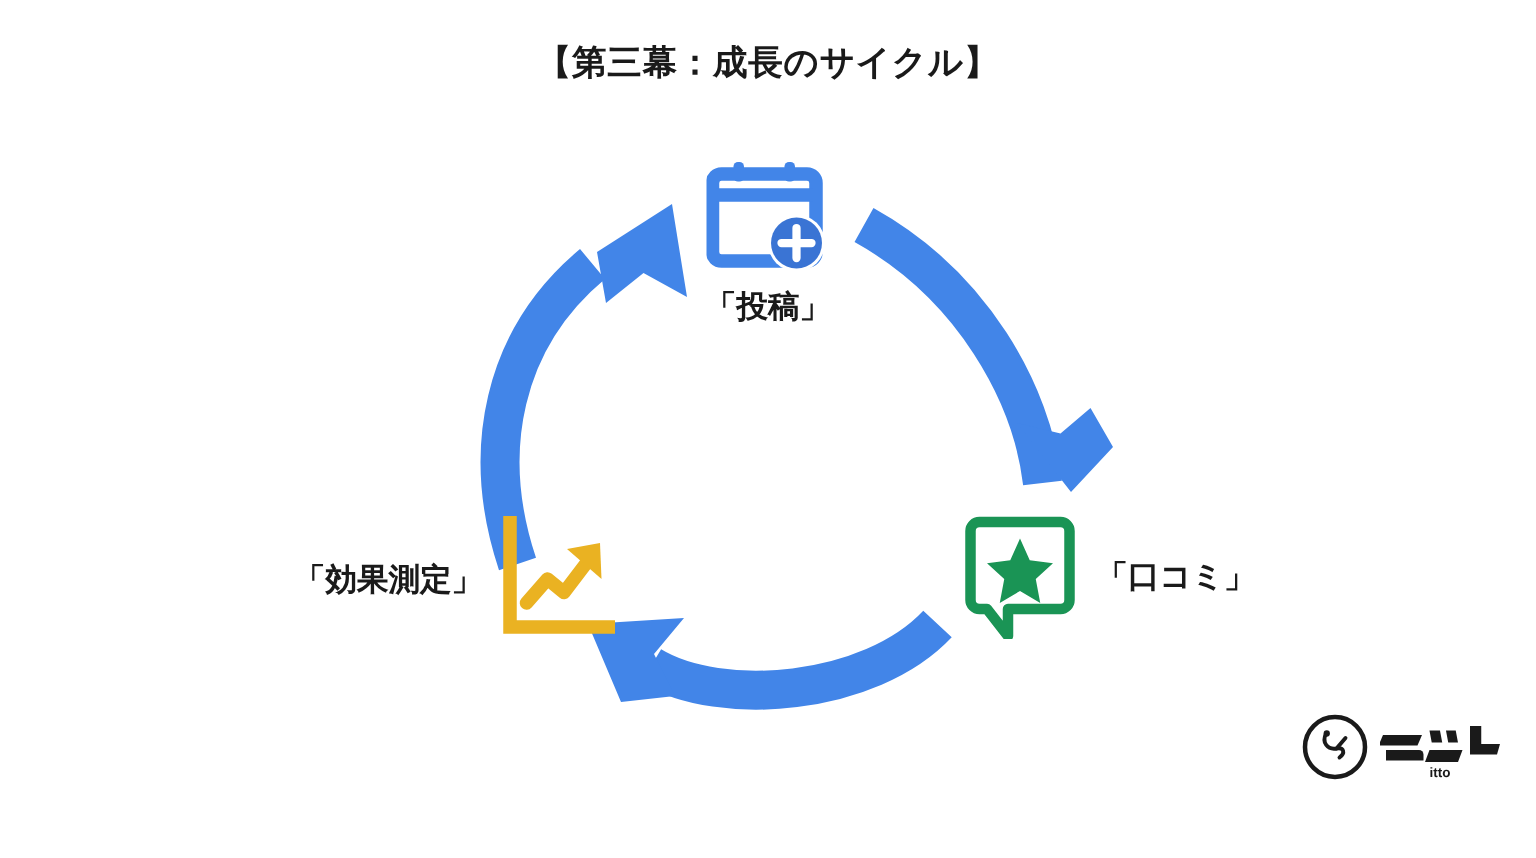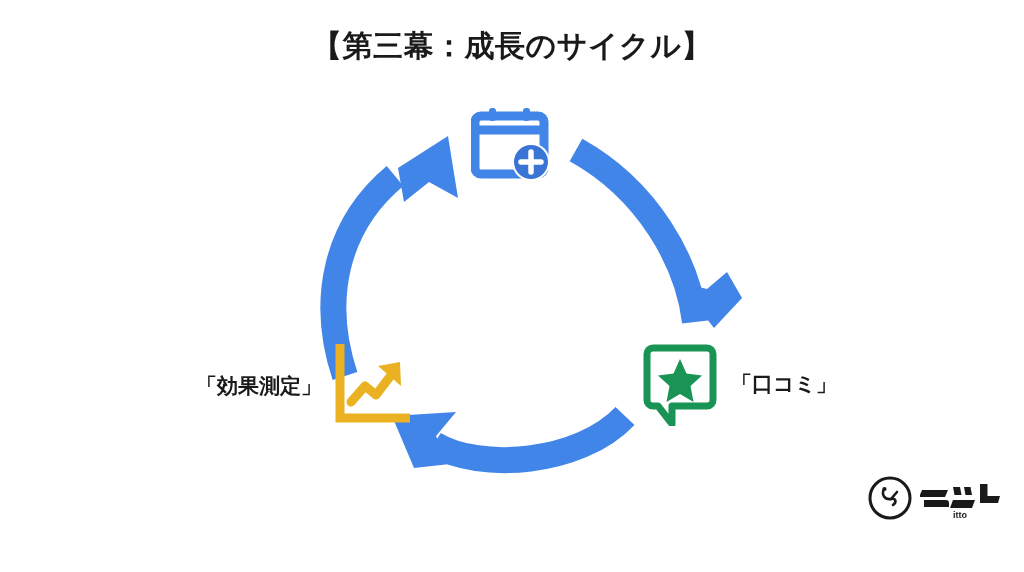--- a/index.html
+++ b/index.html
@@ -16,21 +16,21 @@
     font-family: "Liberation Sans", "DejaVu Sans", sans-serif;
   }
 
   
   #title {
     position: absolute;
     left: 0;
     top: 26px;
     width: 1024px;
     text-align: center;
-    font-size: 30px;
+    font-size: 23px;
     font-weight: 700;
     letter-spacing: 0.5px;
     color: #1a1a1a;
     white-space: nowrap;
   }
 
   
   #cycle-stage {
     position: absolute;
     left: 0;
@@ -156,20 +156,21 @@
 
           <path d="M10 10 h57 a6 6 0 0 1 6 6 v46 a6 6 0 0 1 -6 6 h-57 a6 6 0 0 1 -6 -6 v-46 a6 6 0 0 1 6 -6 z" fill="none" stroke="#4285e8" stroke-width="9"></path>
 
           <path d="M6 24 h65" fill="none" stroke="#4285e8" stroke-width="9"></path>
 
           <circle cx="60" cy="56" r="19" fill="#ffffff"></circle>
           <circle cx="60" cy="56" r="17" fill="#3a74d4"></circle>
           <path d="M60 46 v20 M50 56 h20" stroke="#ffffff" stroke-width="5.5" stroke-linecap="round"></path>
         </svg>
       </span>
+      <span class="node-label">「投稿」</span>
     </div>
 
     <div class="node" id="node-review">
       <span class="node-icon">
         <svg width="74" height="84" viewBox="0 0 74 84">
           <path d="M10 6 h54 a6 6 0 0 1 6 6 v46 a6 6 0 0 1 -6 6 h-33 l-2 0 l0 18 l-14 -18 h-5 a6 6 0 0 1 -6 -6 v-46 a6 6 0 0 1 6 -6 z" fill="none" stroke="#1a9455" stroke-width="7" stroke-linejoin="round"></path>
           <polygon points="37,17 43.5,31.5 59,33.5 47.5,44 50.5,60 37,52 23.5,60 26.5,44 15,33.5 30.5,31.5" fill="#1a9455"></polygon>
         </svg>
       </span>
       <span class="node-label">「口コミ」</span>

